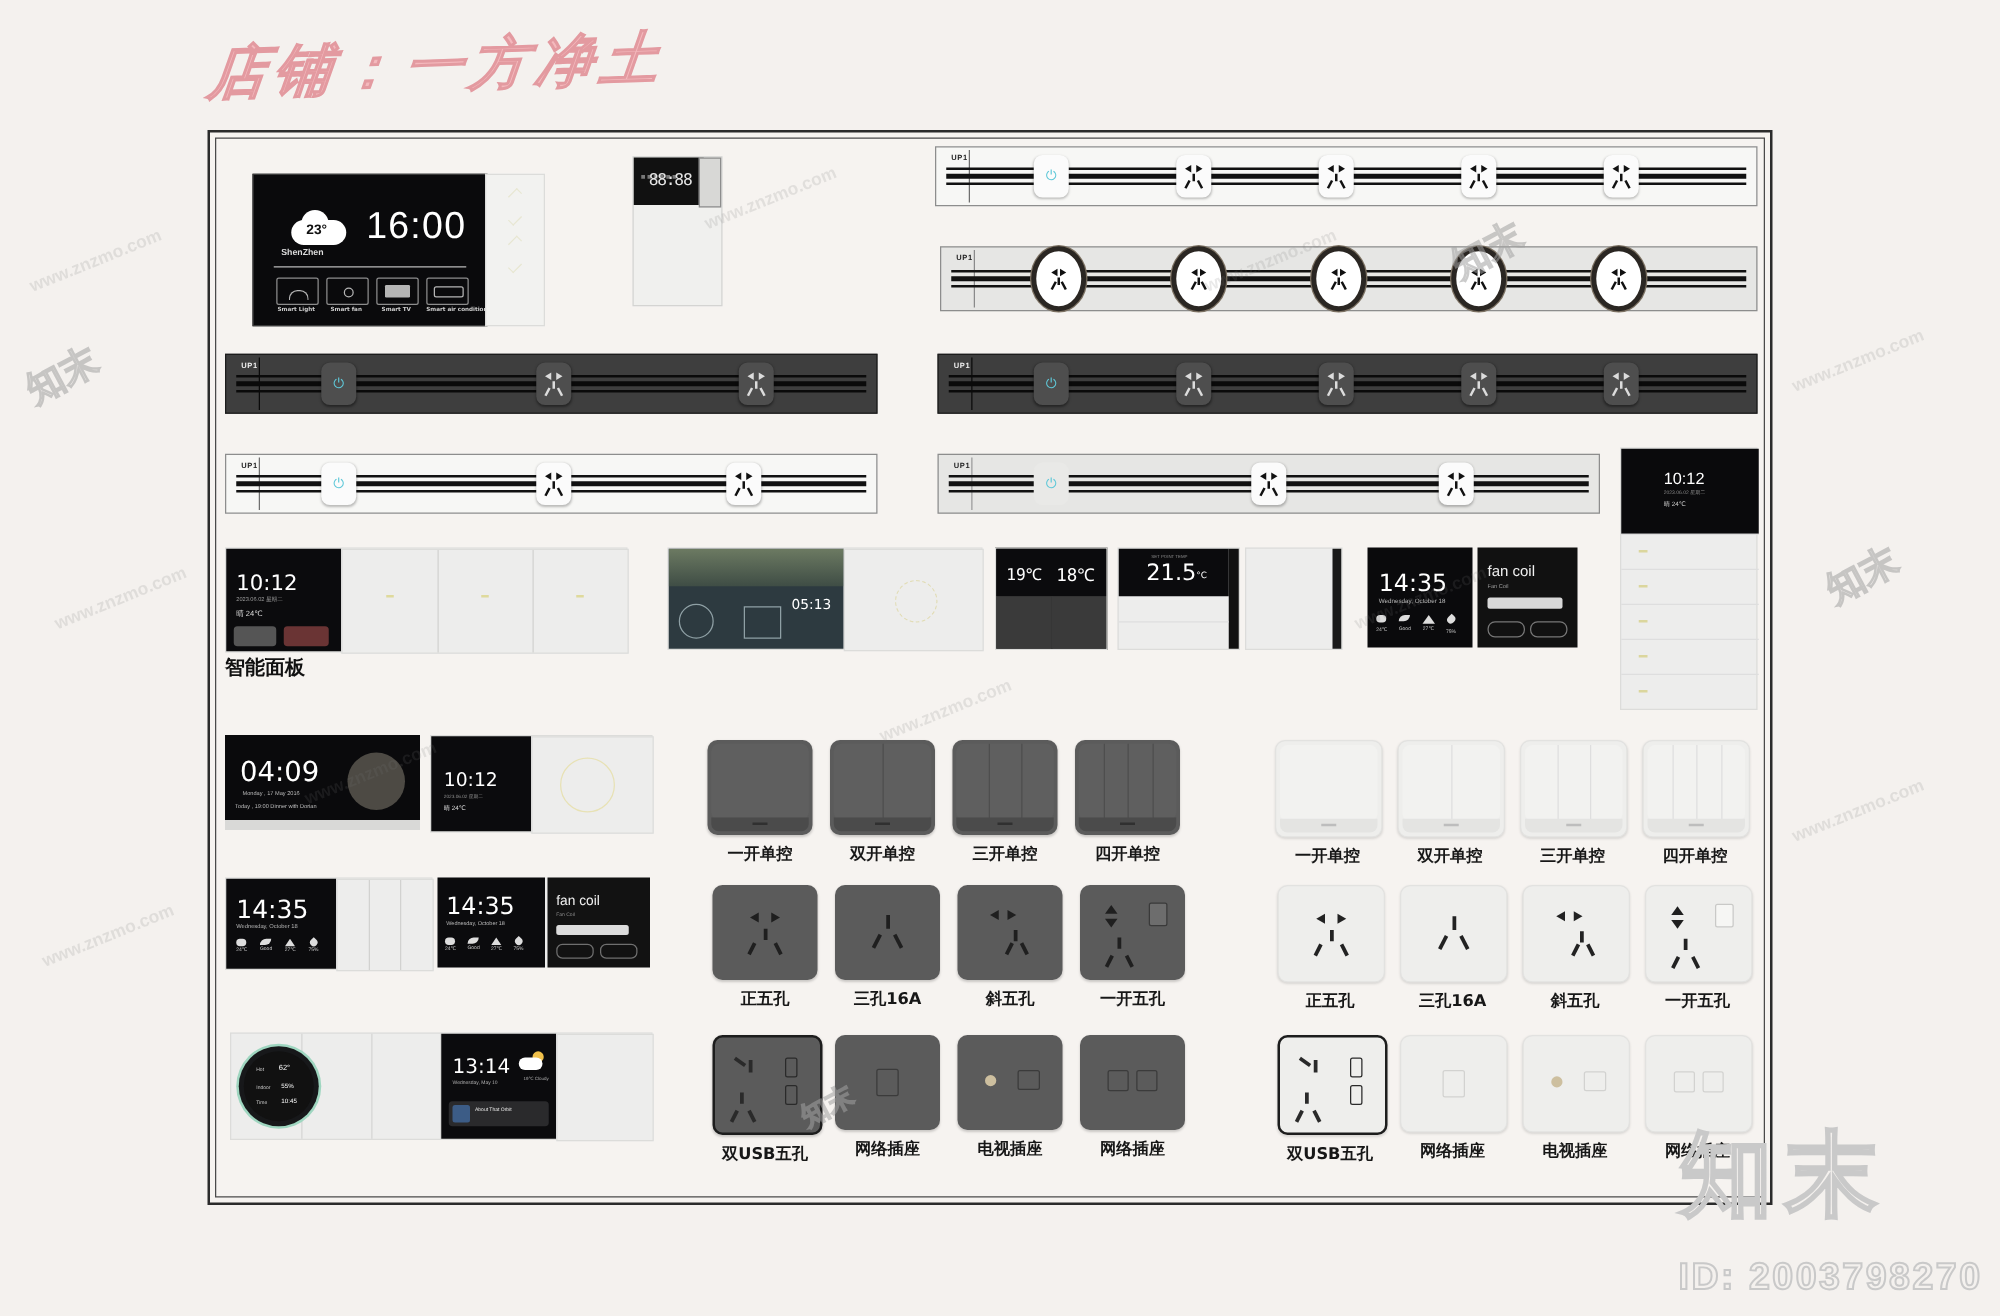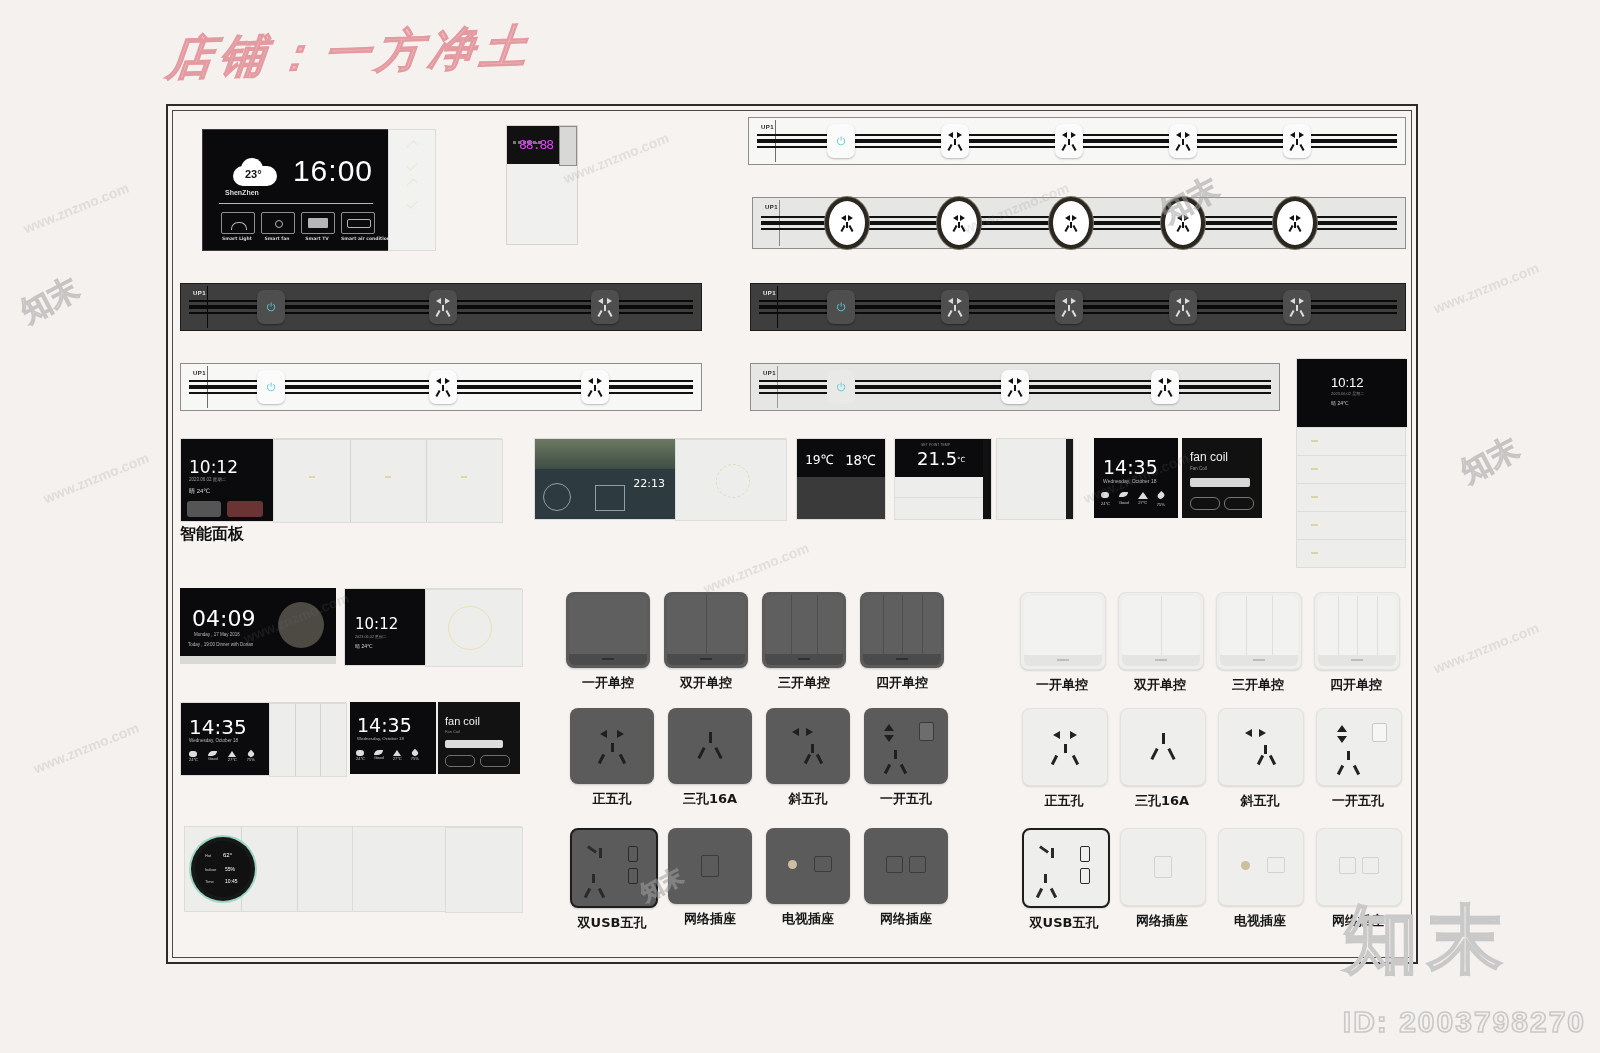--- a/index.html
+++ b/index.html
@@ -25,21 +25,21 @@
     border:2px solid #2b2b2b;background:#f6f3f0;
     box-sizing:border-box;
   }
   #frame-inner{
     position:absolute;left:4px;top:4px;right:4px;bottom:4px;
     border:1px solid #4a4a4a;box-sizing:border-box;
   }
   .abs{position:absolute;box-sizing:border-box;}
 
   
-  #hero{left:202px;top:129px;width:232px;height:104px;}
+  #hero{left:202px;top:139px;width:232px;height:104px;}
   #hero .scr{position:absolute;left:0;top:0;width:186px;height:120px;background:#0a0a0c;
      border:1px solid #3a3a3a;overflow:hidden;}
   #hero .side{position:absolute;left:186px;top:0;width:46px;height:120px;background:#f2f2f0;border:1px solid #dcdcda;}
   #hero .side i{display:block;margin:13px auto 0;width:9px;height:5px;opacity:.25;
      border-left:1.5px solid #c9c57a;border-bottom:1.5px solid #c9c57a;transform:rotate(-45deg);}
   #hero .side i.up{transform:rotate(135deg);}
   #hero .clock{position:absolute;right:16px;top:24px;color:#fff;font-size:30px;letter-spacing:1px;}
   #hero .cloud{position:absolute;left:24px;top:26px;width:52px;height:30px;}
   #hero .cloud .body{position:absolute;left:6px;top:10px;width:44px;height:20px;background:#fff;border-radius:12px;}
   #hero .cloud .puff{position:absolute;left:14px;top:2px;width:22px;height:22px;background:#fff;border-radius:50%;}
@@ -48,21 +48,21 @@
   #hero .rule{position:absolute;left:16px;right:16px;top:73px;height:1px;background:#b9b9b9;}
   #hero .tiles{position:absolute;left:18px;top:82px;display:flex;gap:8px;}
   #hero .tile{width:32px;}
   #hero .tile .bx{width:32px;height:20px;border:1px solid #8d8d8d;border-radius:2px;position:relative;}
   #hero .tile .cap{color:#cfcfcf;font-size:4.5px;text-align:center;margin-top:2px;line-height:1.15;font-weight:bold;}
 
   
   #tstat-top{left:506px;top:125px;width:72px;height:120px;background:#f0f0ee;border:1px solid #d4d4d2;}
   #tstat-top .lcd{position:absolute;left:0;top:0;width:56px;height:38px;background:#111;}
   #tstat-top .rail{position:absolute;right:0;top:0;width:16px;height:38px;background:#d8d8d6;}
-  #tstat-top .seg{position:absolute;left:12px;top:11px;color:#d946ef;font-size:13px;
+  #tstat-top .seg{position:absolute;left:12px;top:11px;color:#e5e5e5;font-size:13px;
      font-family:"DejaVu Sans Mono",monospace;letter-spacing:-1px;}
   #tstat-top .dots{position:absolute;left:6px;top:4px;right:4px;height:4px;}
   #tstat-top .dots span{display:inline-block;width:3px;height:3px;background:#777;margin-right:2px;}
 
   
   .rail{border:1px solid #8d8d8d;position:absolute;}
   .rail .lbl{position:absolute;left:12px;top:6px;font-size:6px;font-weight:bold;letter-spacing:.5px;}
   .rail .bus{position:absolute;left:8px;right:8px;top:50%;transform:translateY(-50%);height:14px;}
   .rail .bus .b1,.rail .bus .b2,.rail .bus .b3{position:absolute;left:0;right:0;height:2px;}
   .rail .divider{position:absolute;left:26px;top:2px;bottom:2px;width:1px;}
@@ -518,21 +518,21 @@
       <div class="seam" style="left:152px;"></div>
     <div class="led" style="left:38px;top:36px;"></div>
       <div class="led" style="left:114px;top:36px;"></div>
       <div class="led" style="left:190px;top:36px;"></div>
   </div>
 </div>
 
 <div class="sp-shell" style="left:534px;top:438px;width:250px;height:80px;">
   <div class="sp-scr" style="left:0;top:0;width:140px;height:80px;background:#2d3a40;">
     <div style="position:absolute;left:0;top:0;width:140px;height:30px;background:linear-gradient(180deg,#6c7a62,#3f4d45);"></div>
-    <div class="tm" style="position:absolute;right:10px;top:38px;font-size:11px;">22:13</div>
+    <div class="tm" style="position:absolute;right:10px;top:38px;font-size:11px;">05:13</div>
     <div style="position:absolute;left:8px;bottom:8px;width:26px;height:26px;border:1px solid #8fa0a5;border-radius:50%;"></div>
     <div style="position:absolute;left:60px;bottom:8px;width:28px;height:24px;border:1px solid #8fa0a5;"></div>
   </div>
   <div class="kw" style="left:140px;top:0;width:110px;height:80px;">
     <div style="position:absolute;left:40px;top:24px;width:32px;height:32px;border:1px dashed #ddd6a0;border-radius:50%;opacity:.7;"></div>
   </div>
 </div>
 
 <div class="sp-shell" style="left:796px;top:438px;width:88px;height:80px;background:#2a2a2a;">
   <div class="sp-scr" style="left:0;top:0;width:88px;height:38px;">
@@ -701,20 +701,33 @@
     <div style="position:absolute;left:10px;top:12px;color:#c8c8c8;font-size:4px;">Hot</div>
     <div style="position:absolute;left:28px;top:11px;color:#fff;font-size:6px;">62°</div>
     <div style="position:absolute;left:10px;top:26px;color:#c8c8c8;font-size:4px;">Indoor</div>
     <div style="position:absolute;left:30px;top:25px;color:#fff;font-size:5px;">55%</div>
     <div style="position:absolute;left:10px;top:38px;color:#c8c8c8;font-size:4px;">Time</div>
     <div style="position:absolute;left:30px;top:37px;color:#fff;font-size:5px;">10:45</div>
   </div>
 </div>
 
 <div class="sp-shell" style="left:352px;top:826px;width:168px;height:84px;">
+  <div class="sp-scr" style="left:0;top:0;width:92px;height:84px;">
+    <div class="tm" style="position:absolute;left:9px;top:16px;font-size:16px;">13:14</div>
+    <div style="position:absolute;left:9px;top:36px;font-size:4px;color:#b0b0b0;">Wednesday, May 10</div>
+    <div style="position:absolute;right:8px;top:14px;width:22px;height:16px;">
+      <div style="position:absolute;right:2px;top:0;width:9px;height:9px;border-radius:50%;background:#f0c04a;"></div>
+      <div style="position:absolute;left:0;top:5px;width:19px;height:10px;border-radius:6px;background:#fff;"></div>
+    </div>
+    <div style="position:absolute;right:6px;top:34px;font-size:3.6px;color:#b0b0b0;">19℃  Cloudy</div>
+    <div style="position:absolute;left:6px;bottom:10px;right:6px;height:20px;background:#2a2a2c;border-radius:3px;">
+      <div style="position:absolute;left:3px;top:3px;width:14px;height:14px;border-radius:2px;background:#3c5c86;"></div>
+      <div style="position:absolute;left:21px;top:4px;font-size:4px;color:#e6e6e6;">About That Orbit</div>
+    </div>
+  </div>
   <div class="kw" style="left:92px;top:0;width:76px;height:84px;"></div>
 </div>
 
 <div class="card" style="left:566px;top:592px;">
   <div class="face d">
       <div class="rocker"></div>
       <div class="base">
         <span class="m"></span>
       </div>
     </div>

